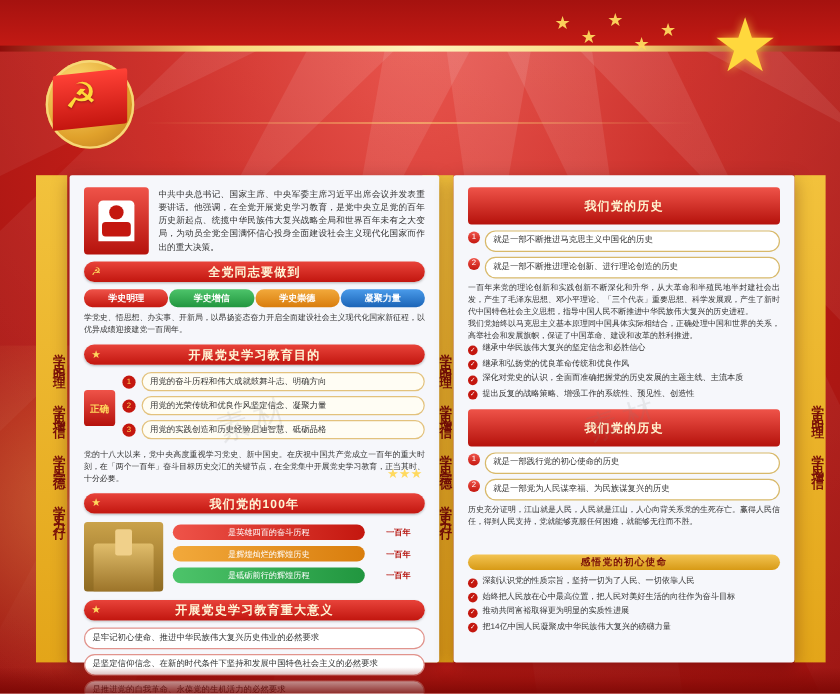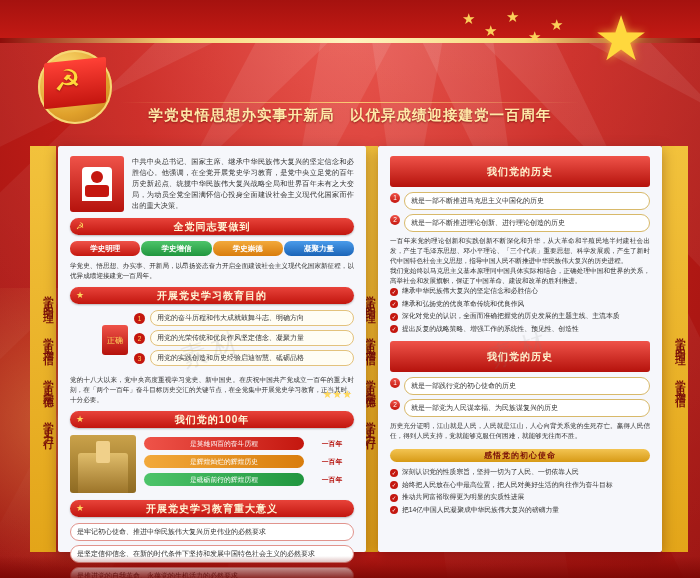--- a/index.html
+++ b/index.html
@@ -140,23 +140,23 @@
     flex:0 0 auto;width:11px;height:11px;border-radius:50%;
     background:#c4170f;color:#ffd95e;font-size:6.5px;line-height:11px;text-align:center;
   }
   .goalrow .b{
     flex:1;border:1px solid #e3c27d;border-radius:8px;background:#fffdf4;
     padding:2px 6px;font-size:7px;color:#333;
   }
   .flagbadge{
     width:26px;height:30px;border-radius:3px;
     background:linear-gradient(180deg,#ef5349,#b5120c);
-    color:#ffd95e;font-size:8px;font-weight:400;
+    color:#ffd95e;font-size:8px;font-weight:700;
     display:flex;align-items:center;justify-content:center;text-align:center;
-    line-height:9px;padding:2px;box-sizing:border-box;margin-left:32px;
+    line-height:9px;padding:2px;box-sizing:border-box;
   }
 
   .timeline{display:flex;align-items:center;gap:6px;margin-bottom:5px;}
   .timeline .tbar{
     flex:1;height:13px;border-radius:7px;color:#fff;font-size:6.8px;
     display:flex;align-items:center;justify-content:center;
   }
   .t1{background:linear-gradient(90deg,#ef5349,#c4170f);}
   .t2{background:linear-gradient(90deg,#f2a93b,#d97d0d);}
   .t3{background:linear-gradient(90deg,#4dc46a,#21963f);}
@@ -234,37 +234,36 @@
   <i style="left:92px;top:10px">★</i>
 </div>
 
 <div class="header">
   <div class="emblem">
     <div class="circle"></div>
     <div class="flag"></div>
     <div class="hs">☭</div>
   </div>
   <div class="subline"></div>
-  <div class="title-sub">学党史悟思想办实事开新局　以优异成绩迎接建党一百周年</div>
 </div>
 
 <div class="side-strip l">
   <span>学史明理  学史增信  学史崇德  学史力行</span>
 </div>
 <div class="side-strip r">
   <span>学史明理  学史增信  学史崇德  学史力行</span>
 </div>
 <div class="side-strip far">
   <span>学史明理  学史增信</span>
 </div>
 
 <div class="board left">
   <div class="board-pad">
 
-    <div class="txt" style="padding-left:62px;min-height:56px;">中共中央总书记、国家主席、继承中华民族伟大复兴的坚定信念和必胜信心。他强调，在全党开展党史学习教育，是党中央立足党的百年历史新起点、统揽中华民族伟大复兴战略全局和世界百年未有之大变局，为动员全党全国满怀信心投身全面建设社会主义现代化国家而作出的重大决策。</div>
+    <div class="txt" style="padding-left:62px;min-height:56px;">中共中央总书记、国家主席、中央军委主席习近平出席会议并发表重要讲话。他强调，在全党开展党史学习教育，是党中央立足党的百年历史新起点、统揽中华民族伟大复兴战略全局和世界百年未有之大变局，为动员全党全国满怀信心投身全面建设社会主义现代化国家而作出的重大决策。</div>
     <div style="position:absolute;left:0;top:0;width:54px;height:56px;border-radius:3px;background:linear-gradient(180deg,#ef5349,#b5120c);display:flex;align-items:center;justify-content:center;">
       <div style="width:30px;height:34px;background:#fff;border-radius:4px 4px 0 0;position:relative;">
         <div style="position:absolute;left:9px;top:4px;width:12px;height:12px;border-radius:50%;background:#c4170f;"></div>
         <div style="position:absolute;left:3px;top:18px;width:24px;height:12px;background:#c4170f;border-radius:3px;"></div>
       </div>
     </div>
 
     <div class="bar" style="margin-top:6px;">
       <span class="deco">☭</span>
       <span>全党同志要做到</span>
@@ -387,21 +386,21 @@
       <div class="num">1</div>
       <div class="pill" style="flex:1;">就是一部践行党的初心使命的历史</div>
     </div>
     <div class="li">
       <div class="num">2</div>
       <div class="pill" style="flex:1;">就是一部党为人民谋幸福、为民族谋复兴的历史</div>
     </div>
 
     <div class="txt small" style="margin-top:4px;">历史充分证明，江山就是人民，人民就是江山，人心向背关系党的生死存亡。赢得人民信任，得到人民支持，党就能够克服任何困难，就能够无往而不胜。</div>
 
-    <div class="sec-head gold" style="margin-top:8px;">感悟党的初心使命</div>
+    <div class="sec-head gold" style="margin-top:21px;">感悟党的初心使命</div>
 
     <div>
       <div class="checkline">
           <div class="dot">✓</div>
           <div class="tx">深刻认识党的性质宗旨，坚持一切为了人民、一切依靠人民</div>
         </div>
       <div class="checkline">
           <div class="dot">✓</div>
           <div class="tx">始终把人民放在心中最高位置，把人民对美好生活的向往作为奋斗目标</div>
         </div>

